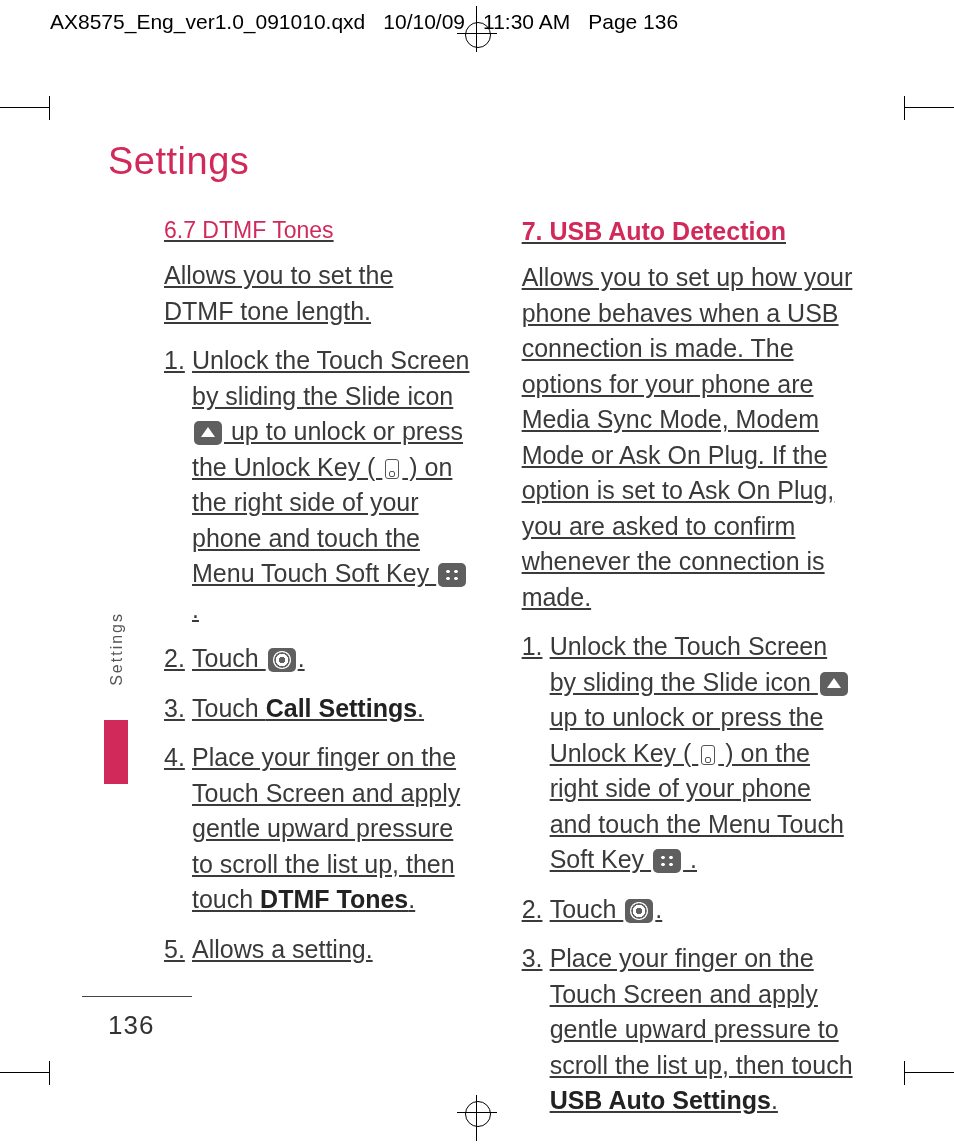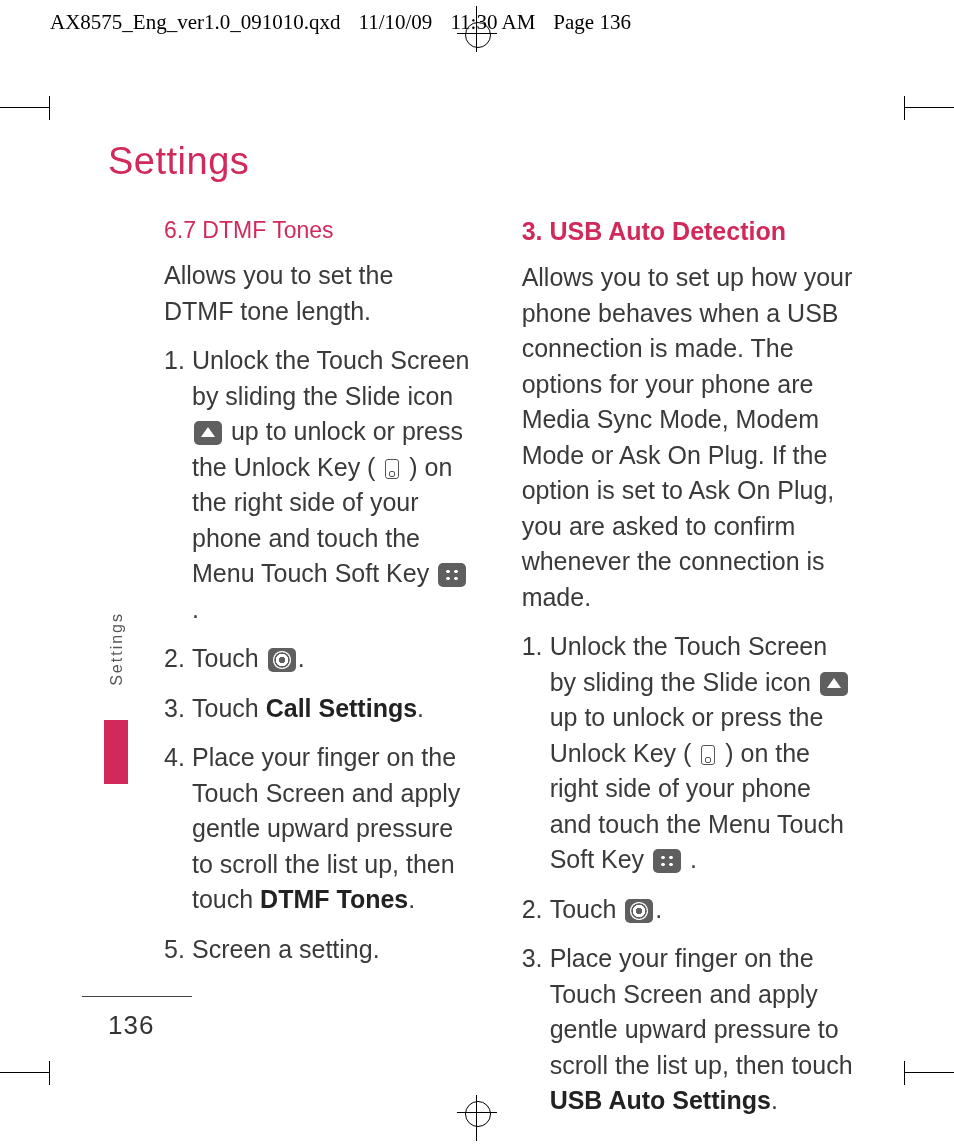--- a/index.html
+++ b/index.html
@@ -10,21 +10,21 @@
     background: #ffffff;
     font-family: "Gill Sans", "Gill Sans MT", "Lucida Sans", "Lucida Sans Unicode", sans-serif;
     color: #3a3a3a;
     position: relative;
   }
   .slug {
     position: absolute;
     top: 10px;
     left: 50px;
     right: 50px;
-    font-family: Liberation Serif, serif;
+    font-family: Liberation Sans, sans-serif;
     font-size: 21px;
     color: #000;
     letter-spacing: 0px;
     display: flex;
     gap: 18px;
   }
   .slug .file { border-bottom: 0; }
   .crop-top-center {
     position: absolute;
     top: 6px;
@@ -73,20 +73,21 @@
   h1.chapter {
     font-size: 38px;
     font-weight: 300;
     color: #d12a5a;
     letter-spacing: .5px;
     margin: 0 0 34px 0;
   }
   .columns {
     display: flex;
     gap: 52px;
+    text-decoration: underline;
   }
   .col { width: 350px; }
   .col.left { margin-left:56px; width:318px; }
   h2.sub {
     font-size: 23px;
     font-weight: 400;
     color: #d12a5a;
     margin: 0 0 14px 0;
   }
   h2.big {
@@ -172,21 +173,21 @@
     color: #333;
     letter-spacing: 1px;
     text-align: right;
   }
 </style>
 </head>
 <body>
 
 <div class="slug">
   <span class="file">AX8575_Eng_ver1.0_091010.qxd</span>
-  <span>11/10/09</span>
+  <span>10/10/09</span>
   <span>11:30 AM</span>
   <span>Page 136</span>
 </div>
 
 <div class="crop-top-center">
     <div class="circ"></div>
     <div class="v"></div>
     <div class="h"></div>
   </div>
 <div class="crop-bot-center">
@@ -230,26 +231,26 @@
 
       <div class="step">
         <span class="num">4.</span>
         <span class="body">
           <span>Place your finger on the Touch Screen and apply gentle upward pressure to scroll the list up, then touch </span><strong>DTMF Tones</strong><span>.</span>
         </span>
       </div>
 
       <div class="step">
         <span class="num">5.</span>
-        <span class="body">Screen a setting.</span>
+        <span class="body">Allows a setting.</span>
       </div>
     </div>
 
     <div class="col">
-      <h2 class="big">3. USB Auto Detection</h2>
+      <h2 class="big">7. USB Auto Detection</h2>
       <p class="intro">Allows you to set up how your phone behaves when a USB connection is made. The options for your phone are Media Sync Mode, Modem Mode or Ask On Plug. If the option is set to Ask On Plug, you are asked to confirm whenever the connection is made.</p>
 
       <div class="step">
         <span class="num">1.</span>
         <span class="body">
           <span>Unlock the Touch Screen by sliding the Slide icon </span><span class="icon up"></span><span> up to unlock or press the Unlock Key ( </span><span class="key-icon"></span><span> ) on the right side of your phone and touch the Menu Touch Soft Key </span><span class="icon grid"></span><span> .</span>
         </span>
       </div>
 
       <div class="step">

